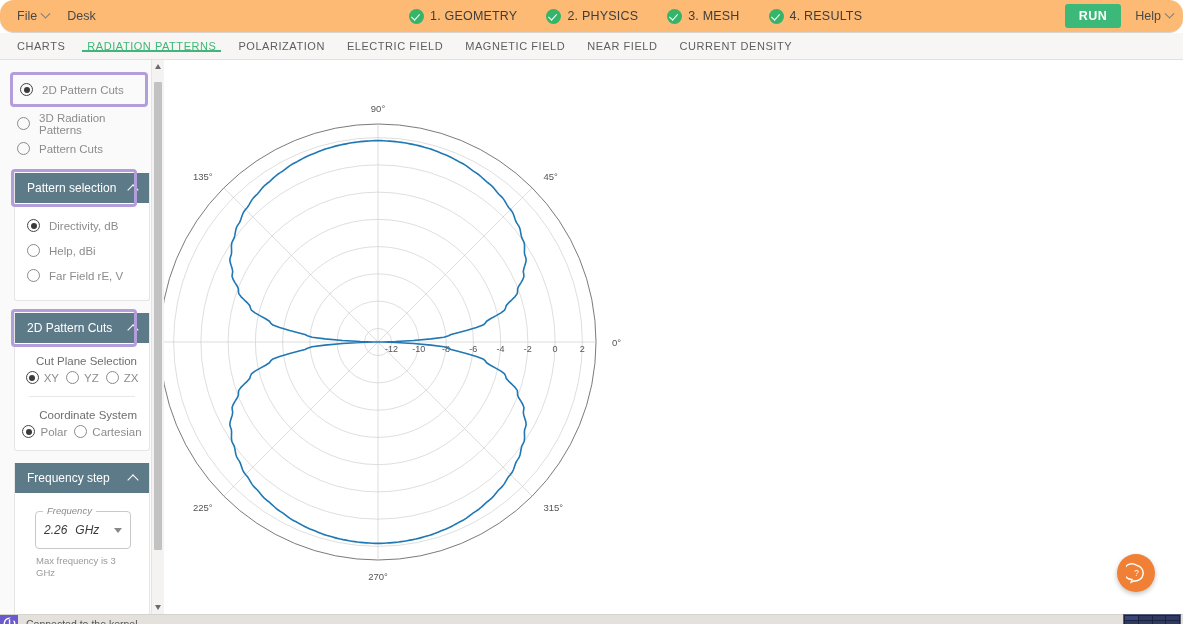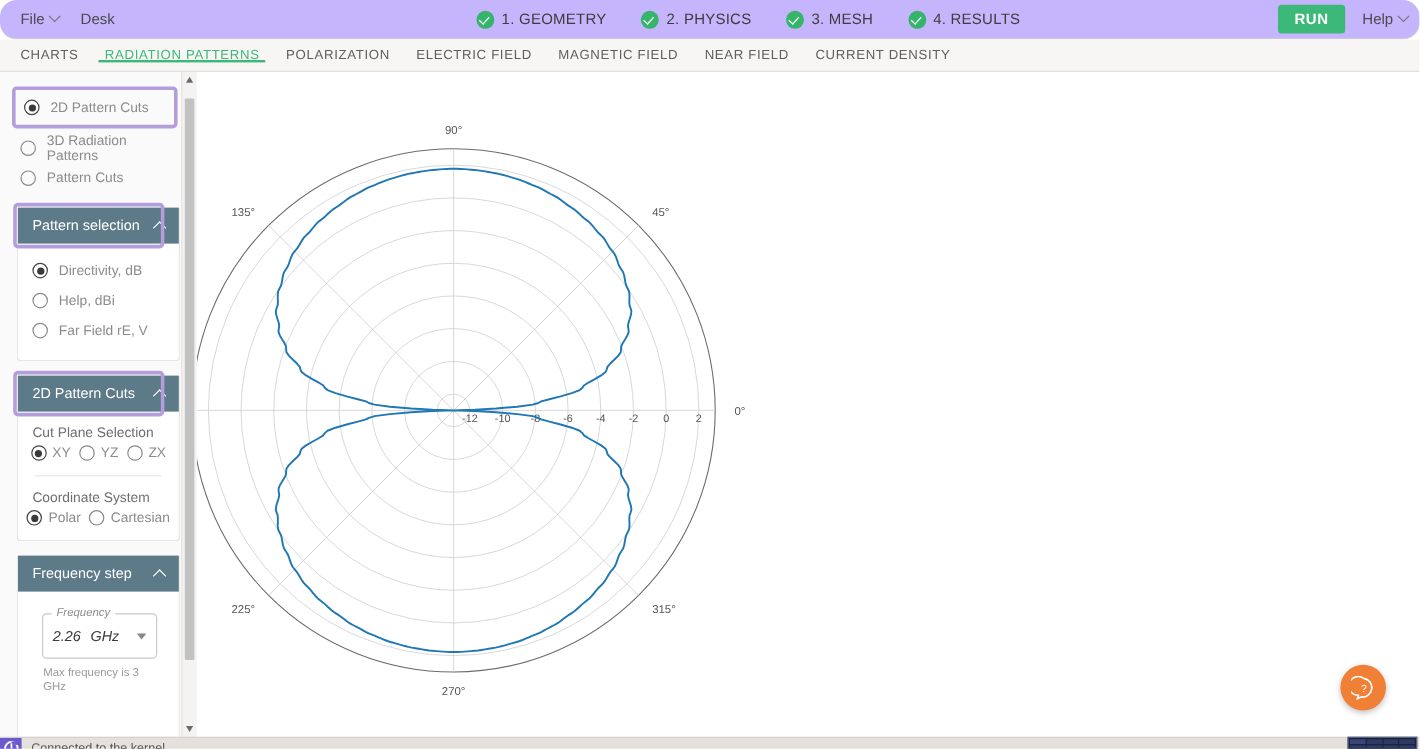--- a/index.html
+++ b/index.html
@@ -8,21 +8,21 @@
     width: 1183px; height: 624px;
     overflow: hidden;
     background: #ffffff;
     font-family: "Liberation Sans", sans-serif;
     -webkit-font-smoothing: antialiased;
   }
 
   
   .menubar {
     height: 33px;
-    background: #c4b5fd;
+    background: #fdba74;
     display: flex;
     align-items: center;
     position: relative;
     border-bottom: 1px solid #d8d4d0;
     border-radius: 14px;
   }
   .menu-item {
     font-size: 12.5px;
     color: #4a4a4a;
     padding: 0 9px;
@@ -36,21 +36,21 @@
   .chev {
     display: inline-block;
     width: 7px; height: 7px;
     border-right: 1.2px solid #7a7a7a;
     border-bottom: 1.2px solid #7a7a7a;
     transform: rotate(45deg) translate(-2px,-2px);
   }
 
   .steps {
     position: absolute;
-    left: 397px;
+    left: 409px;
     top: 0;
     height: 100%;
     display: flex;
     align-items: center;
     gap: 29px;
   }
   .step {
     display: flex;
     align-items: center;
     gap: 6px;
@@ -220,21 +220,21 @@
     position: absolute;
     left: -4px; top: -4px;
     width: 126px; height: 38px;
     border: 3px solid #b39ddb;
     border-radius: 4px;
     pointer-events: none;
   }
   .panel-body { padding: 10px 12px 12px 12px; }
 
   .center-label {
-    text-align: left;
+    text-align: right;
     font-size: 11.5px;
     color: #6e6e6e;
     margin: 2px 0 4px;
   }
   .inline-radios {
     display: flex;
     justify-content: center;
     align-items: center;
     gap: 7px;
     font-size: 11.5px;

